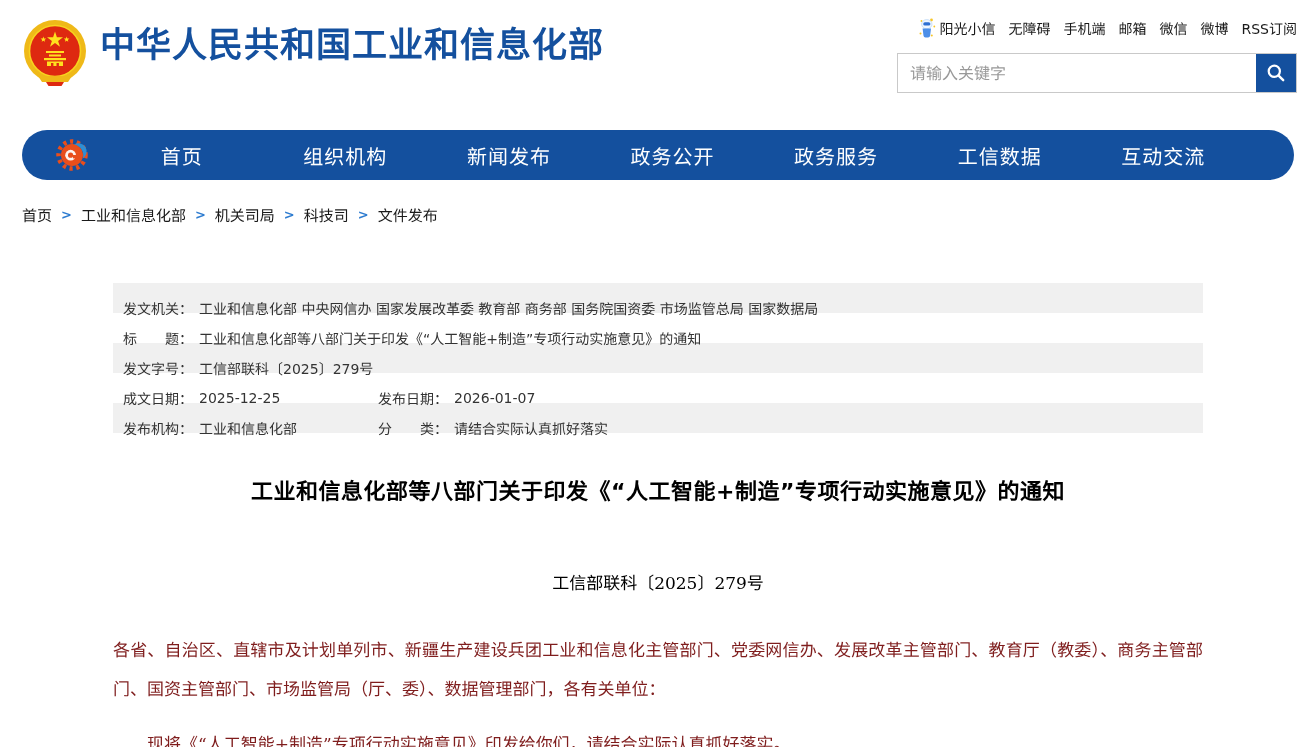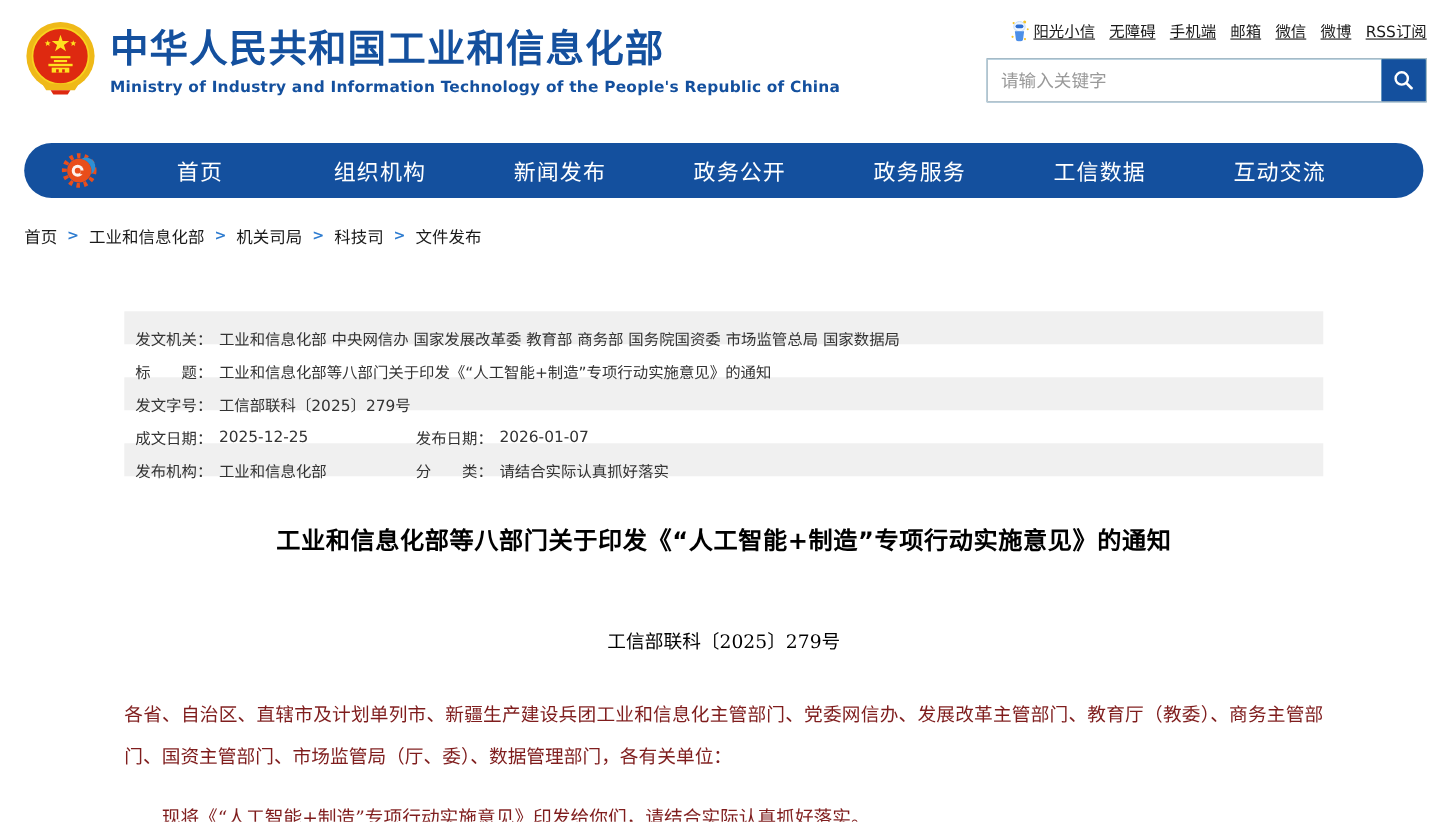--- a/index.html
+++ b/index.html
@@ -10,26 +10,26 @@
   .header { position:relative; height:130px; background:#fff; }
   .brand { position:absolute; left:22px; top:20px; display:flex; align-items:flex-start; gap:12px;
     text-decoration:none; cursor:pointer; }
   .emblem svg { width:66px; height:68px; display:block; }
   .brand-text { padding-top:6px; }
   .site-title { color:#14509E; font-size:35px; font-weight:bold; letter-spacing:1px; line-height:1.1; }
   .site-subtitle { color:#14509E; font-size:14px; font-weight:600; margin-top:7px; letter-spacing:0.2px; }
 
   .header-right { position:absolute; right:19px; top:18px; width:400px; }
   .quick-links { display:flex; justify-content:flex-end; align-items:center; gap:13px;
-    font-size:14px; color:#1a1a1a;text-decoration:underline; }
+    font-size:14px; color:#1a1a1a; }
   .quick-link { color:#1a1a1a; text-decoration:none; cursor:pointer; display:flex;
     align-items:center; gap:3px; white-space:nowrap; }
   .mascot svg { width:18px; height:20px; display:block; }
 
-  .search { margin-top:15px; display:flex; border:1px solid #c9c9c9; height:40px; background:#0369a1; }
+  .search { margin-top:15px; display:flex; border:1px solid #c9c9c9; height:40px; background:#0ea5e9; }
   .search input { flex:1; border:none; outline:none; padding:0 12px; font-size:16px; color:#333;
     font-family:inherit; }
   .search input::placeholder { color:#999; }
   .search button { width:40px; height:38px; background:#14509E; border:none; cursor:pointer;
     display:flex; align-items:center; justify-content:center; }
 
   
   .nav { margin:0 22px; height:50px; background:#14509E; border-radius:25px;
     display:flex; align-items:center; padding:0 49px 0 32px; }
   .nav-logo { margin-right:10px; }
@@ -85,21 +85,20 @@
             <rect x="25" y="41.5" width="16" height="4.5"></rect>
             <rect x="29" y="43" width="2.4" height="3" fill="#DE2910"></rect>
             <rect x="34.5" y="43" width="2.4" height="3" fill="#DE2910"></rect>
           </g>
           <path d="M16 56 h34 l-4 6 h-26 z" fill="#EFB918"></path>
           <path d="M24 62 h18 l-2.5 4 h-13 z" fill="#DE2910"></path>
         </svg>
       </span>
       <span class="brand-text">
         <span class="site-title" style="display:block">中华人民共和国工业和信息化部</span>
-        <span class="site-subtitle" style="display:block">Ministry of Industry and Information Technology of the People's Republic of China</span>
       </span>
     </a>
 
     <div class="header-right">
       <div class="quick-links">
         <a class="quick-link">
           <span class="mascot">
             <svg viewBox="0 0 18 20" xmlns="http://www.w3.org/2000/svg">
               <g fill="#F7C527">
                 <circle cx="3.5" cy="3" r="1"></circle>

